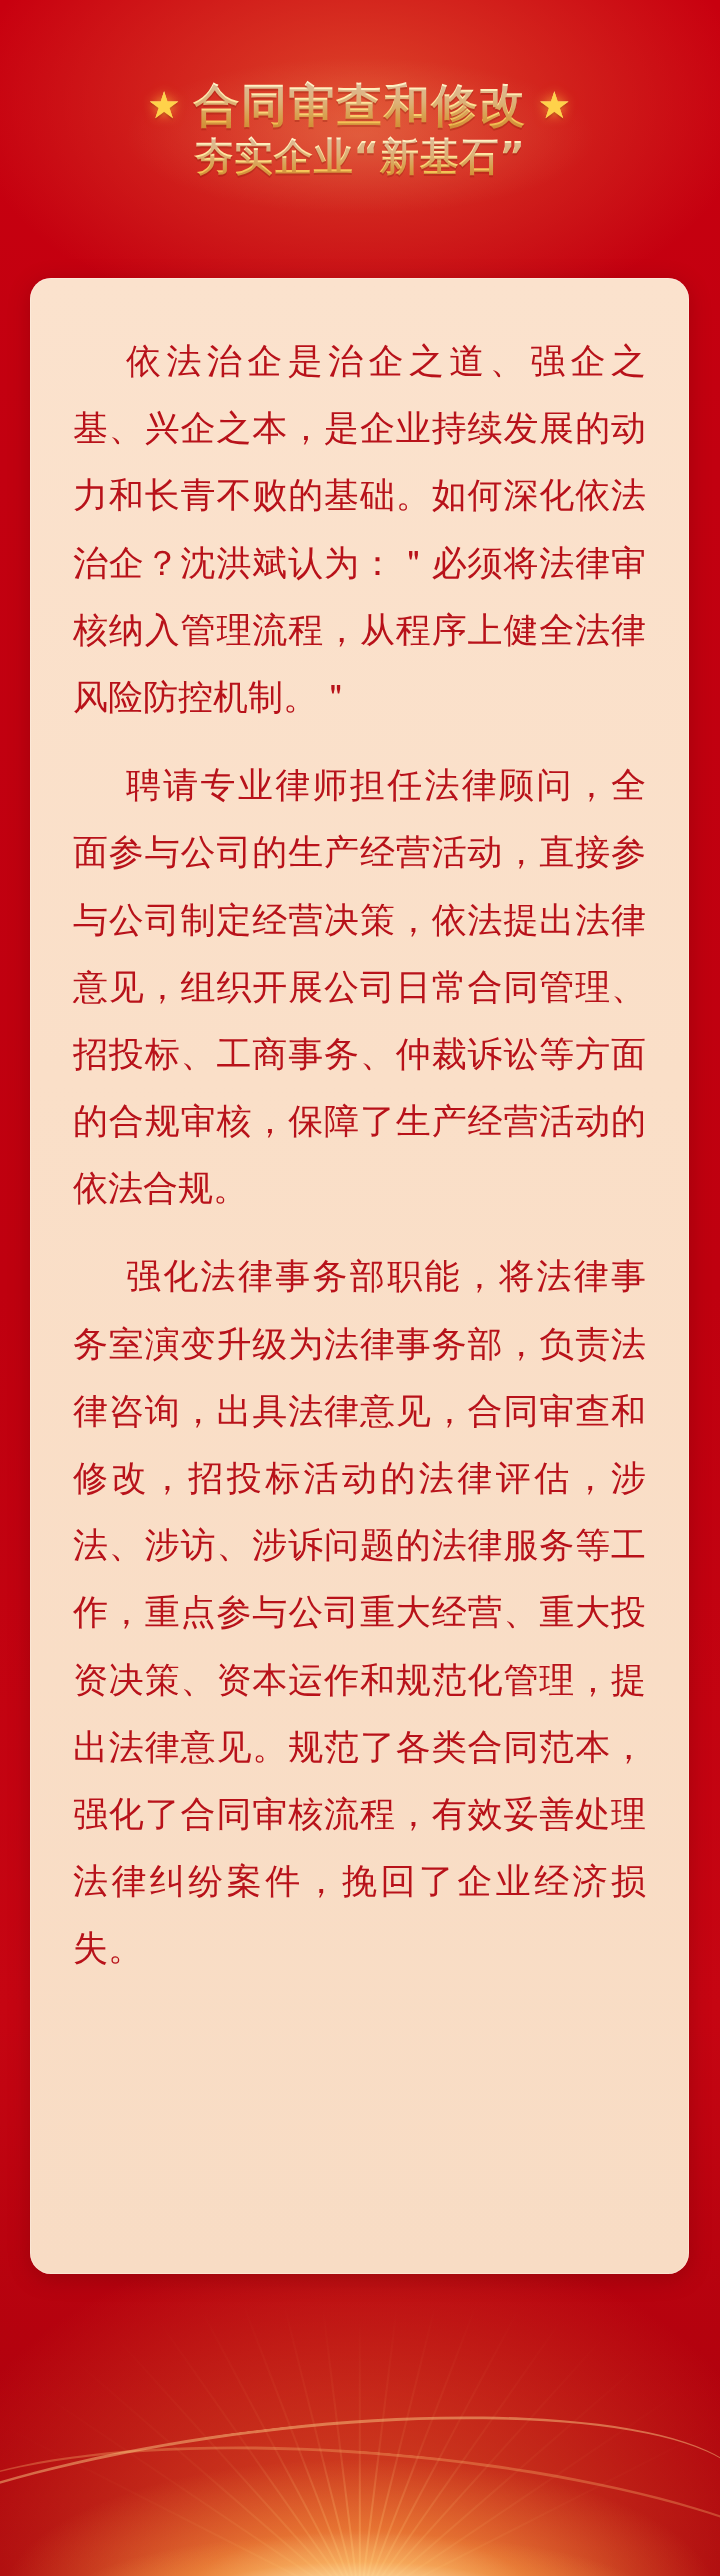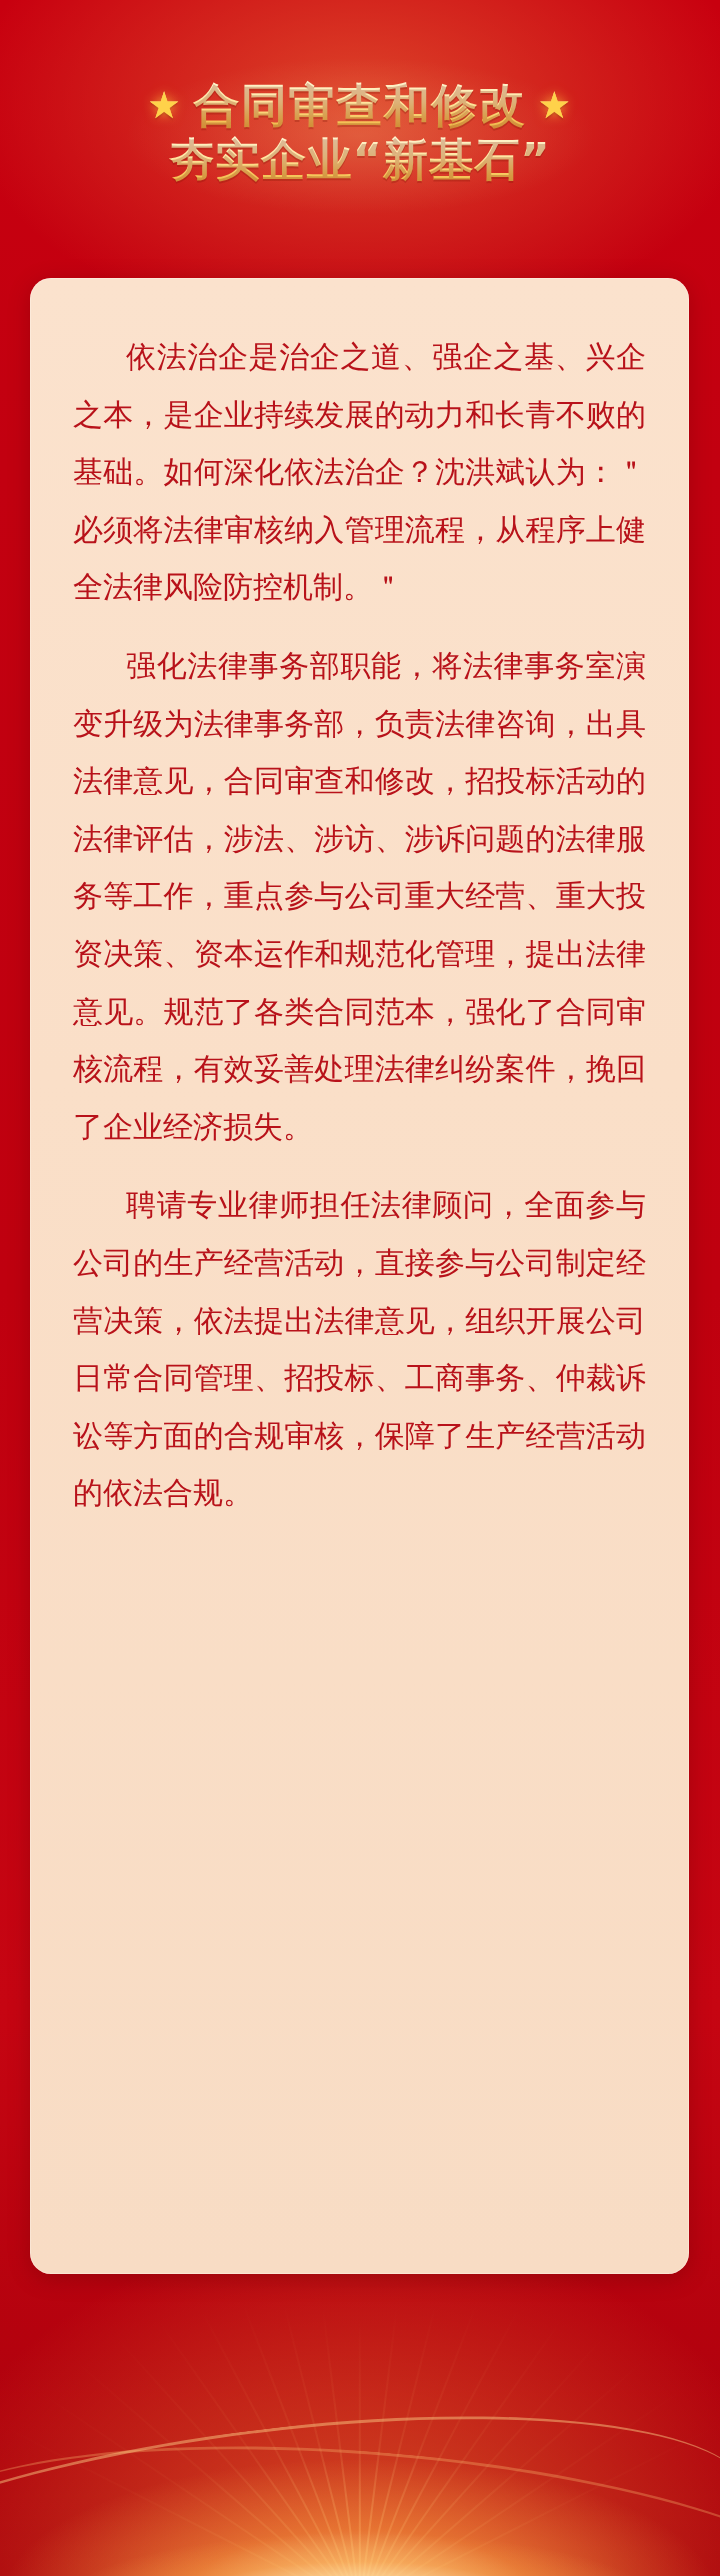--- a/index.html
+++ b/index.html
@@ -105,21 +105,21 @@
     line-height: 1.22;
     letter-spacing: 1.6px;
     color: #ffe9a8;
     background: linear-gradient(180deg, #fff7d8 0%, #ffe6a0 45%, #f7c95e 75%, #e9a93c 100%);
     -webkit-background-clip: text;
     background-clip: text;
     -webkit-text-fill-color: transparent;
     text-shadow: 0 1.6px 0 rgba(120,20,0,0.25);
   }
   .title-line.second {
-    font-size: 45px;
+    font-size: 39px;
     letter-spacing: 0.8px;
   }
   .star {
     display: inline-block;
     font-size: 37px;
     line-height: 1;
     color: #ffd24a;
     -webkit-text-fill-color: #ffd24a;
     text-shadow: 0 0 11.2px rgba(255,190,60,0.8), 0 1.6px 1.6px rgba(120,20,0,0.4);
   }
@@ -136,21 +136,21 @@
     box-shadow: 0 4.8px 21px rgba(90,0,0,0.30), inset 0 0 0 0.8px rgba(255,255,255,0.35);
     z-index: 4;
     overflow: hidden;
   }
   .card-inner {
     padding: 50px 43px 32px 43px;
   }
   .para {
     font-family: "DejaVu Sans", "Liberation Sans", sans-serif;
     color: #b8121a;
-    font-size: 30px;
+    font-size: 35px;
     line-height: 1.92;
     text-align: justify;
     text-justify: inter-ideograph;
     text-indent: 53px;
     margin: 0 0 21px 0;
     font-weight: 500;
   }
   .para:last-child { margin-bottom: 0; }
 </style>
 </head>
@@ -165,22 +165,22 @@
       <span class="star">★</span>
       <span>合同审查和修改</span>
       <span class="star">★</span>
     </div>
     <div class="title-line second">夯实企业“新基石”</div>
   </div>
 
   <div class="card">
     <div class="card-inner">
       <p class="para">依法治企是治企之道、强企之基、兴企之本，是企业持续发展的动力和长青不败的基础。如何深化依法治企？沈洪斌认为：＂必须将法律审核纳入管理流程，从程序上健全法律风险防控机制。＂</p>
+      <p class="para">聘请专业律师担任法律顾问，全面参与公司的生产经营活动，直接参与公司制定经营决策，依法提出法律意见，组织开展公司日常合同管理、招投标、工商事务、仲裁诉讼等方面的合规审核，保障了生产经营活动的依法合规。</p>
       <p class="para">强化法律事务部职能，将法律事务室演变升级为法律事务部，负责法律咨询，出具法律意见，合同审查和修改，招投标活动的法律评估，涉法、涉访、涉诉问题的法律服务等工作，重点参与公司重大经营、重大投资决策、资本运作和规范化管理，提出法律意见。规范了各类合同范本，强化了合同审核流程，有效妥善处理法律纠纷案件，挽回了企业经济损失。</p>
-      <p class="para">聘请专业律师担任法律顾问，全面参与公司的生产经营活动，直接参与公司制定经营决策，依法提出法律意见，组织开展公司日常合同管理、招投标、工商事务、仲裁诉讼等方面的合规审核，保障了生产经营活动的依法合规。</p>
     </div>
   </div>
 
   <div class="rays" id="rays">
       <div class="ray" style="height: 403px; transform: translateX(-50%) rotate(-63deg); opacity: 0.31;"></div>
       <div class="ray" style="height: 391px; transform: translateX(-50%) rotate(-56deg); opacity: 0.37;"></div>
       <div class="ray" style="height: 378px; transform: translateX(-50%) rotate(-49deg); opacity: 0.43;"></div>
       <div class="ray" style="height: 365px; transform: translateX(-50%) rotate(-42deg); opacity: 0.49;"></div>
       <div class="ray" style="height: 352px; transform: translateX(-50%) rotate(-35deg); opacity: 0.55;"></div>
       <div class="ray" style="height: 339px; transform: translateX(-50%) rotate(-28deg); opacity: 0.61;"></div>

